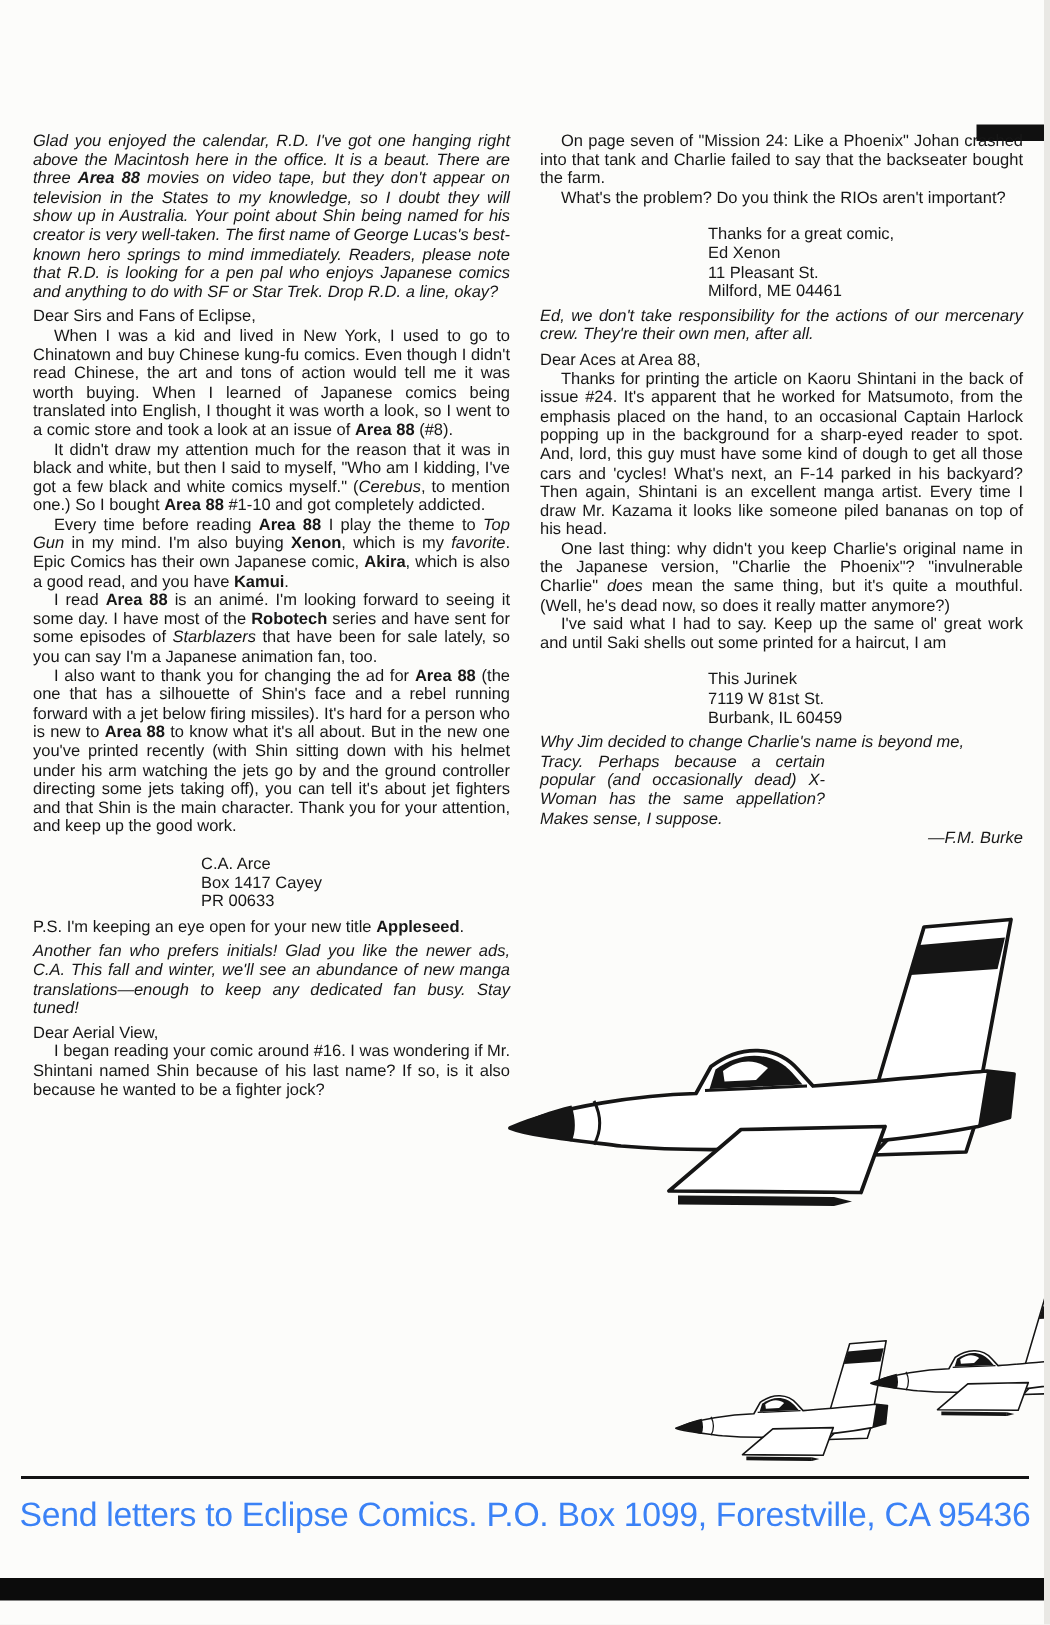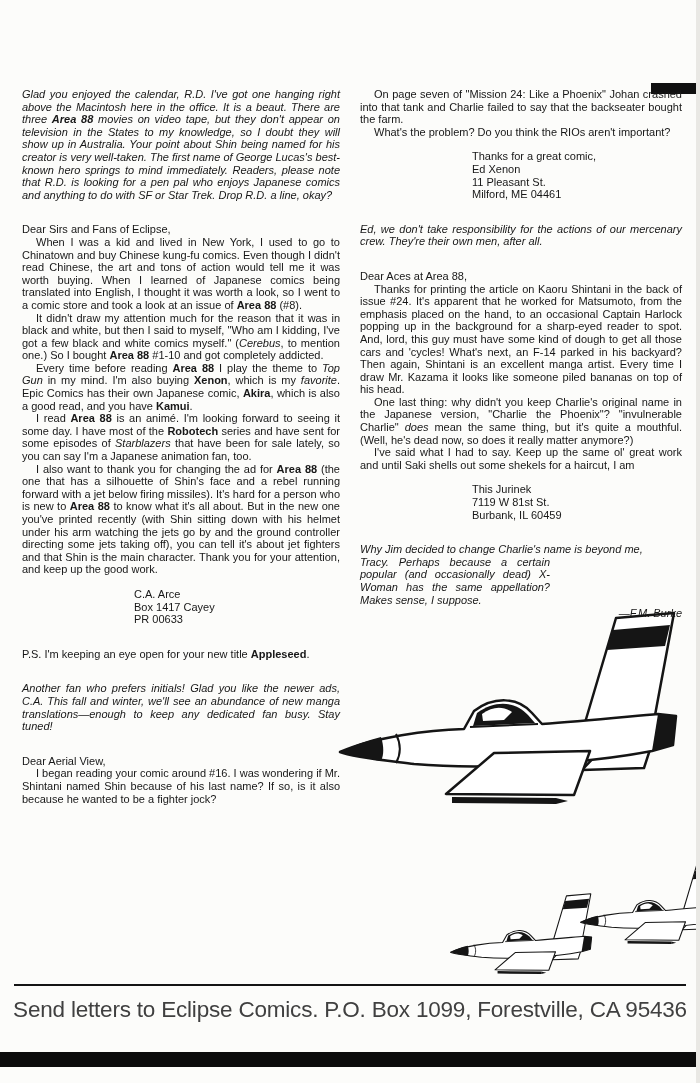--- a/index.html
+++ b/index.html
@@ -23,37 +23,37 @@
   .col {
     position: absolute; top: 88px;
     font-size: 11px; line-height: 12.6px;
     text-align: justify;
     z-index: 2;
   }
   .col-left  { left: 22px;  width: 318px; }
   .col-right { left: 360px; width: 322px; }
   p { margin: 0; }
   .indent { text-indent: 14px; }
-  .gap { margin-top: 22px; }
+  .gap { margin-top: 4px; }
   .ed { font-style: italic; }
   .sig { margin-top: 12px; margin-left: 112px; text-align: left; }
   .narrow { width: 190px; }
   .ed-sig { margin-left: 34px; margin-top: 1px; text-align: right; }
   .jets {
     position: absolute; left: 330px; top: 598px;
     width: 372px; height: 395px; z-index: 1;
   }
   .footer-rule {
     position: absolute; left: 14px; top: 984px;
     width: 672px; height: 2px; background: #141414;
   }
   .footer-text {
     position: absolute; left: 0; top: 997px; width: 700px;
     text-align: center; font-size: 22.5px; letter-spacing: -0.2px;
-    color: #404040;
+    color: #3b82f6;
   }
   .bottom-bar {
     position: absolute; left: 0; top: 1052px;
     width: 700px; height: 15px; background: #0c0c0c;
   }
 </style>
 </head>
 <body>
 
 <div class="page">
@@ -93,21 +93,21 @@
       <div>Ed Xenon</div>
       <div>11 Pleasant St.</div>
       <div>Milford, ME 04461</div>
     </div>
 
     <p class="ed gap">Ed, we don't take responsibility for the actions of our mercenary crew.  They're their own men, after all.</p>
 
     <p class="gap">Dear Aces at Area 88,</p>
     <p class="indent">Thanks for printing the article on Kaoru Shintani in the back of issue #24.  It's apparent that he worked for Matsumoto, from the emphasis placed on the hand, to an occasional Captain Harlock popping up in the background for a sharp-eyed reader to spot.  And, lord, this guy must have some kind of dough to get all those cars and 'cycles!  What's next, an F-14 parked in his backyard?  Then again, Shintani is an excellent manga artist.  Every time I draw Mr. Kazama it looks like someone piled bananas on top of his head.</p>
     <p class="indent">One last thing: why didn't you keep Charlie's original name in the Japanese version, "Charlie the Phoenix"?  "invulnerable Charlie" <i>does</i> mean the same thing, but it's quite a mouthful.  (Well, he's dead now, so does it really matter anymore?)</p>
-    <p class="indent">I've said what I had to say.  Keep up the same ol' great work and until Saki shells out some shekels for a haircut, I am</p>
+    <p class="indent">I've said what I had to say.  Keep up the same ol' great work and until Saki shells out some printed for a haircut, I am</p>
 
     <div class="sig">
       <div>This Jurinek</div>
       <div>7119 W 81st St.</div>
       <div>Burbank, IL 60459</div>
     </div>
 
     <p class="ed gap">Why Jim decided to change Charlie's name is beyond me,</p>
     <p class="ed narrow">Tracy.  Perhaps because a certain popular (and occasionally dead) X-Woman has the same appellation? Makes sense, I suppose.</p>
     <p class="ed ed-sig">—F.M. Burke</p>

